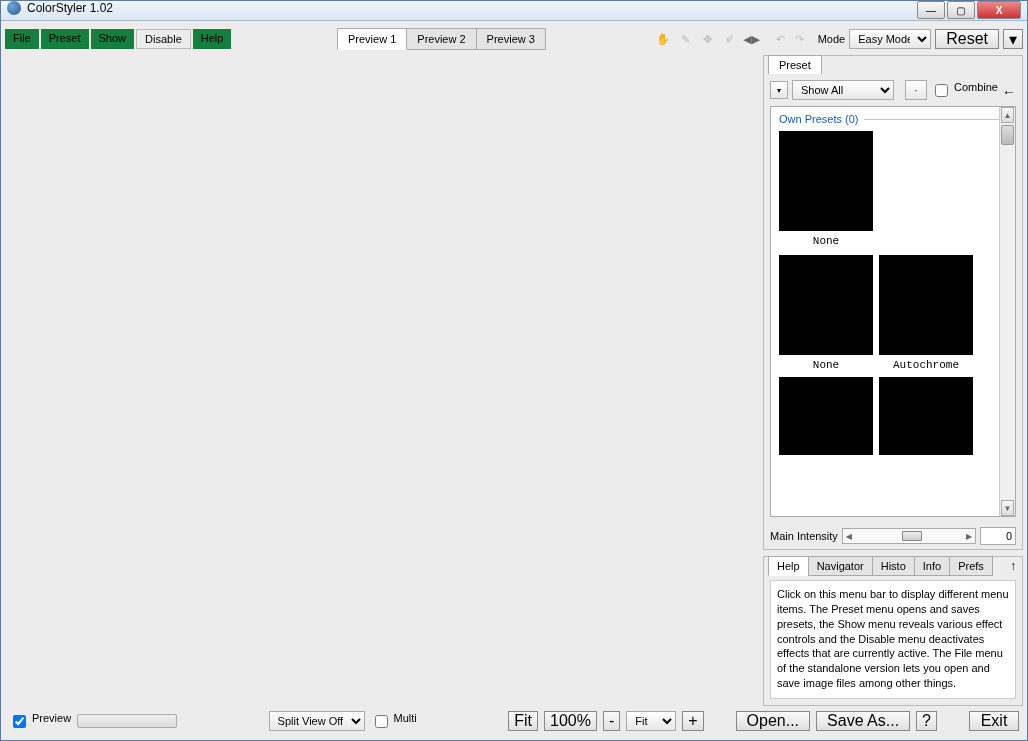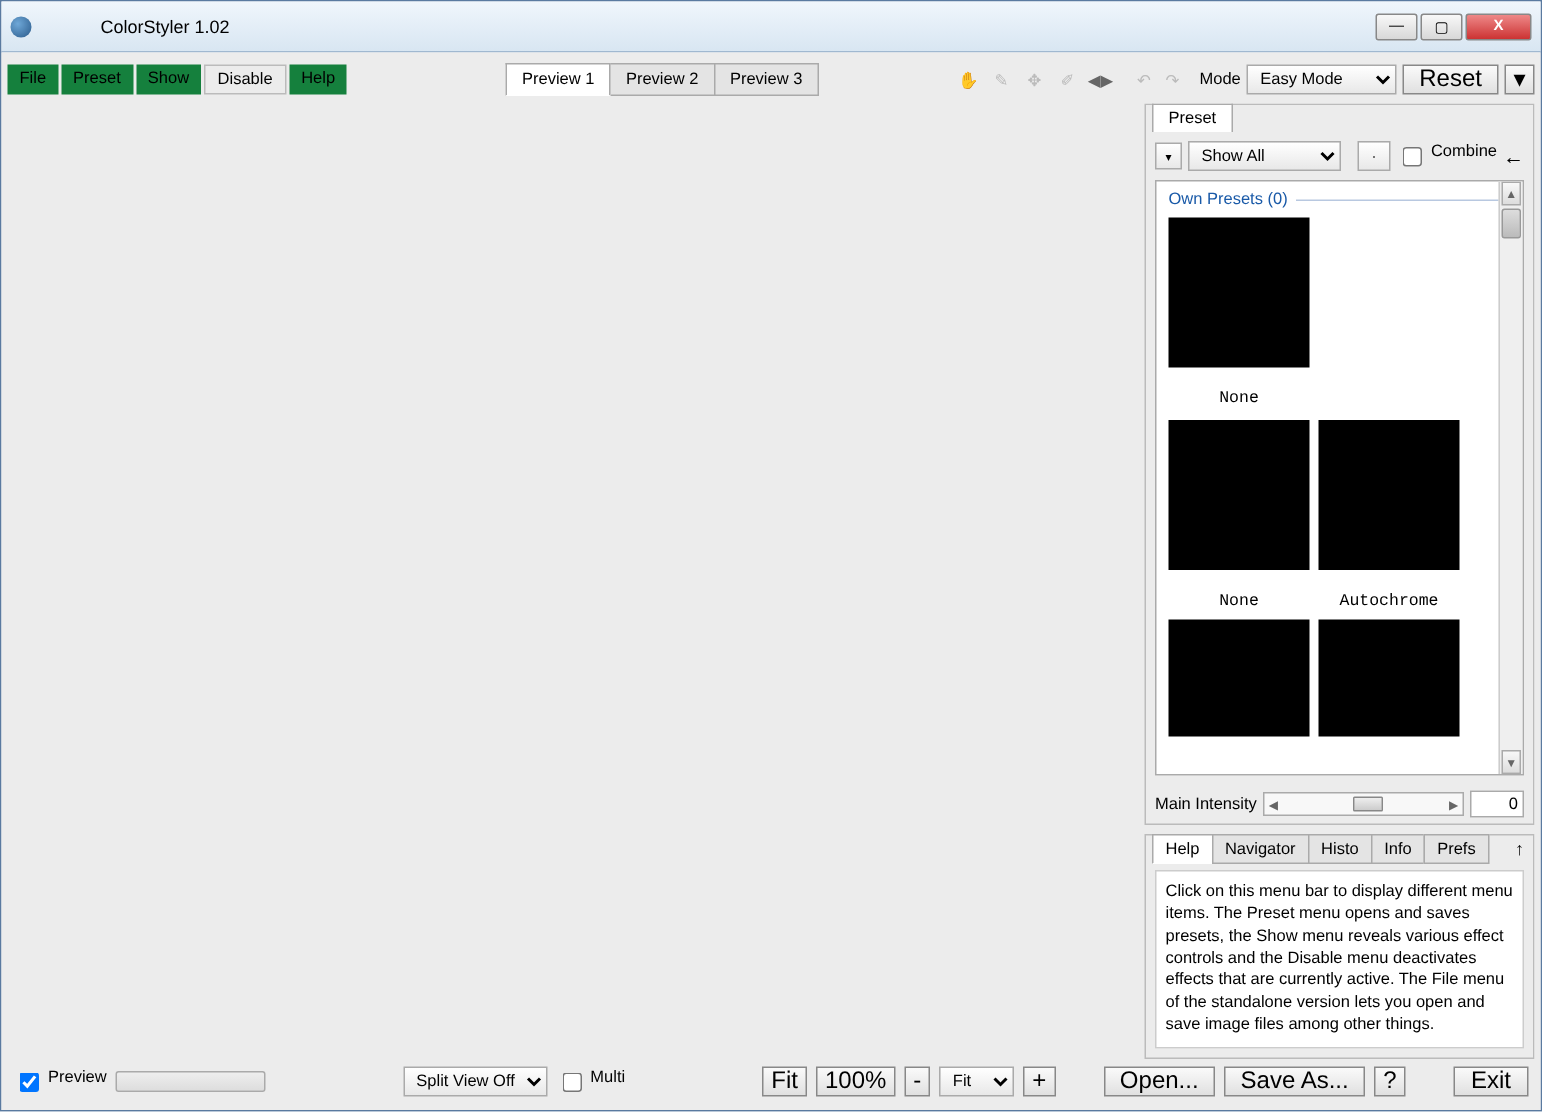--- a/index.html
+++ b/index.html
@@ -1,20 +1,20 @@
 <!DOCTYPE html>
 <html><head>
 <meta charset="utf-8">
 <style>
 * { box-sizing: border-box; font-family: Tahoma, Arial, sans-serif; font-size: 11px; }
 html, body { margin: 0; padding: 0; width: 1028px; height: 741px; overflow: hidden; }
 body { background: #b8cde0; }
 
 .window { width: 1028px; height: 741px; background: #fff; border: 1px solid #5a7aa0; display: flex; flex-direction: column; }
-.titlebar { height: 34px; background: linear-gradient(to bottom, #f0f6fc, #d8e6f2); display: flex; align-items: center; padding: 0 6px; border-bottom: 1px solid #a0b8d0; gap: 40px; }
+.titlebar { height: 20px; background: linear-gradient(to bottom, #f0f6fc, #d8e6f2); display: flex; align-items: flex-start; padding: 0 6px; border-bottom: 1px solid #a0b8d0; }
 .title-icon { width: 14px; height: 14px; border-radius: 50%; background: radial-gradient(circle at 35% 35%, #6fa8d8, #2a5a8a); margin-right: 6px; }
 .title-text { flex: 1; color: #000; font-size: 12px; }
 .winbtns { display: flex; gap: 2px; }
 .winbtn { width: 28px; height: 18px; border: 1px solid #888; border-radius: 2px; display: flex; align-items: center; justify-content: center; font-size: 10px; }
 .winbtn.min, .winbtn.max { background: linear-gradient(to bottom,#f8f8f8,#d8d8d8); }
 .winbtn.close { width: 44px; background: linear-gradient(to bottom,#e88,#c33); color: #fff; font-weight: bold; }
 
 .clientarea { flex: 1; background: #ececec; display: flex; flex-direction: column; padding: 4px; }
 .toprow { height: 28px; display: flex; align-items: center; gap: 2px; }
 .menu { display: flex; gap: 2px; margin-right: 12px; }
@@ -47,21 +47,21 @@
 .chkwrap { display: flex; align-items: flex-start; gap: 3px; font-size: 11px; }
 .arrowback { margin-left: auto; font-weight: bold; font-size: 14px; }
 
 .thumblist { flex: 1; background: #fff; border: 1px solid #aaa; margin: 0 6px 6px 6px; position: relative; overflow: hidden; }
 .scrollbar { position: absolute; right: 0; top: 0; bottom: 0; width: 16px; background: #efefef; border-left: 1px solid #ccc; }
 .scrollthumb { position: absolute; top: 18px; left: 1px; right: 1px; height: 20px; background: linear-gradient(#ddd,#bbb); border: 1px solid #999; border-radius: 2px; }
 .scrollarr { position:absolute; left:1px; right:1px; height:16px; background:linear-gradient(#f8f8f8,#ddd); border:1px solid #aaa; display:flex; align-items:center; justify-content:center; font-size:8px; color:#666;}
 .group-hdr { color: #1a5aa8; font-size: 11px; padding: 6px 8px 2px 8px; display: flex; align-items: center; }
 .group-hdr::after { content:""; flex:1; border-top:1px solid #b8c8e0; margin-left:6px; }
 .thumbs { display: flex; flex-wrap: wrap; gap: 6px; padding: 4px 8px; }
-.thumb { width: 94px; display: flex; flex-direction: column; align-items: center; gap: 15px; }
+.thumb { width: 94px; display: flex; flex-direction: column; align-items: center; gap: 4px; }
 .thumb-img { width: 94px; height: 94px; background: #000; }
 .thumb-img.tall { height: 100px; }
 .thumb-lbl { font-family: "Courier New", monospace; font-size: 11px; }
 
 .intensity-row { display: flex; align-items: center; gap: 4px; padding: 4px 6px; font-size: 11px; }
 .slider-track { flex: 1; height: 16px; border: 1px solid #aaa; background: #f8f8f8; position: relative; display:flex; align-items:center; }
 .slider-thumb { position: absolute; left: 45%; width: 20px; height: 10px; background: linear-gradient(#eee,#ccc); border: 1px solid #888; border-radius:1px; }
 .sliderarr { width:12px; font-size:8px; color:#666; text-align:center;}
 .numinput { width: 36px; height: 18px; border: 1px solid #aaa; text-align: right; padding: 0 3px; font-size: 11px; background:#fff;}
 
@@ -114,21 +114,21 @@
         <div class="ticon disabled">✐</div>
         <div class="ticon">◀▶</div>
       </div>
 
       <div class="moderow">
         <div class="undoredo">
           <div class="uricon">↶</div>
           <div class="uricon">↷</div>
         </div>
         <span class="modelabel">Mode</span>
-        <select class="combo" style="width:100px">
+        <select class="combo" style="width:82px">
           <option>Easy Mode</option>
         </select>
         <div class="btn">Reset</div>
         <div class="btn small">▾</div>
       </div>
     </div>
 
     <div class="middle">
       <div class="canvas-area"></div>
 

